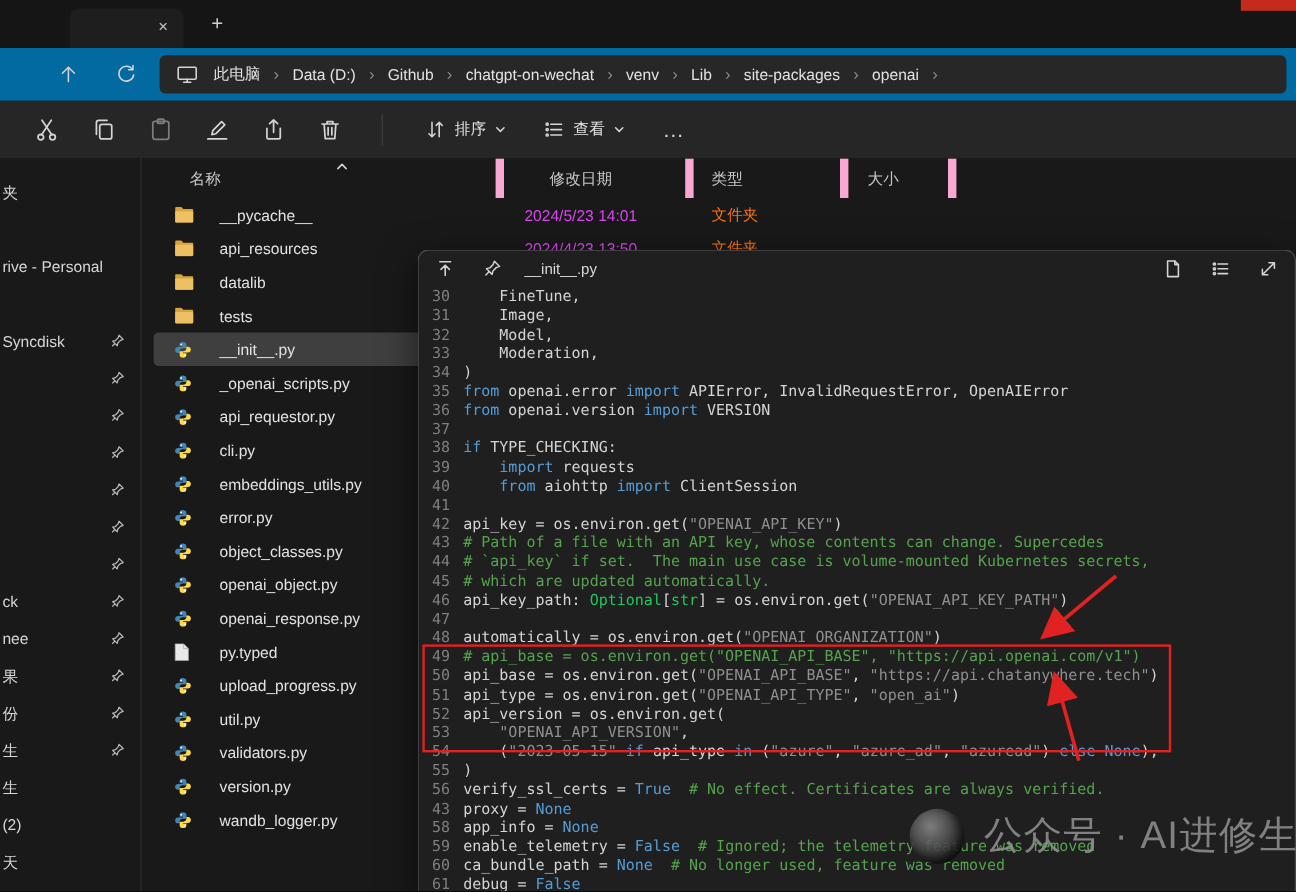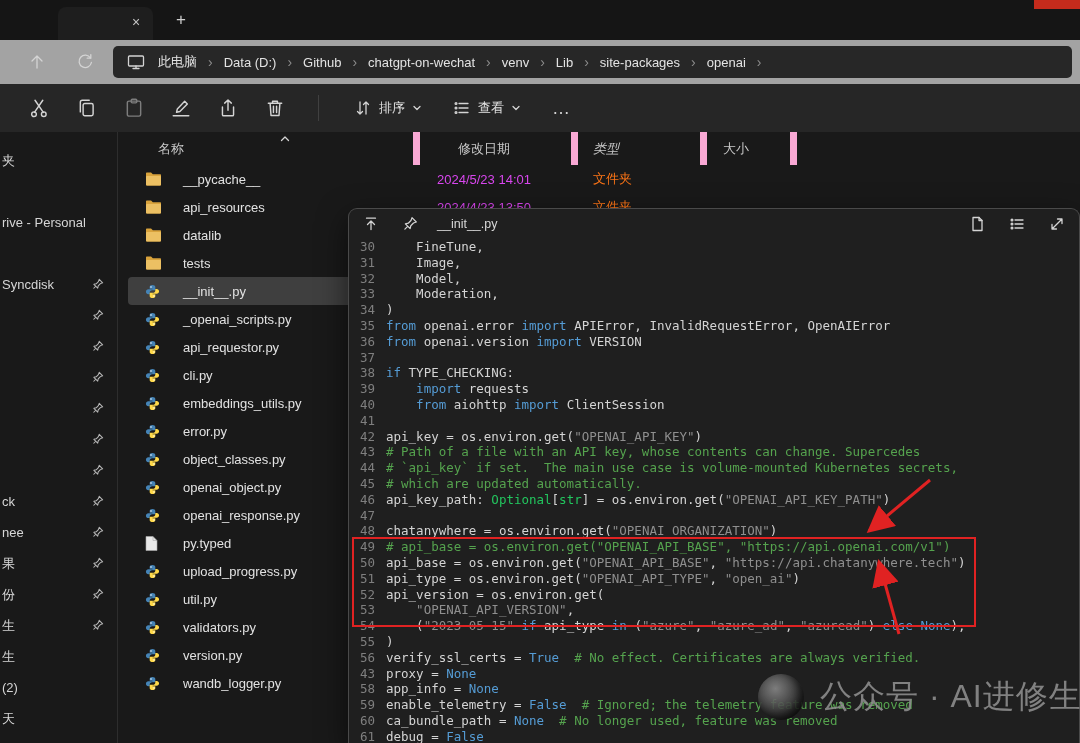--- a/index.html
+++ b/index.html
@@ -11,21 +11,21 @@
   
   .tabbar{position:absolute;top:0;left:0;right:0;height:40px;background:#151515;}
   .tab{position:absolute;left:58px;top:7px;width:95px;height:33px;background:#1e1e1e;border-radius:8px 8px 0 0;}
   .tab-close{position:absolute;right:8px;top:7px;width:18px;height:18px;color:#c4c4c4;font-size:14px;
     line-height:17px;text-align:center;border-radius:4px;cursor:default;}
   .newtab{position:absolute;left:170px;top:9px;width:22px;height:22px;color:#cfcfcf;font-size:17px;
     line-height:22px;text-align:center;border-radius:4px;}
   .close-sliver{position:absolute;right:0;top:0;width:46px;height:9px;background:#c42b1c;}
 
   
-  .navbar{position:absolute;top:40px;left:0;right:0;height:44px;background:#a3a3a3;display:flex;align-items:center;}
+  .navbar{position:absolute;top:40px;left:0;right:0;height:44px;background:#0369a1;display:flex;align-items:center;padding-left:20px;}
   .nav-btn{width:36px;height:32px;display:flex;align-items:center;justify-content:center;border-radius:4px;}
   .nav-btn.up{margin-left:19px;} .nav-btn.refresh{margin-left:12px;}
   .addressbar{flex:1;height:32px;margin:0 8px 0 10px;background:#272727;border-radius:5px;
     display:flex;align-items:center;padding:0 10px;overflow:hidden;}
   .addr-icon{margin:0 8px 0 4px;display:flex;}
   .crumb{font-size:13px;color:#e3e3e3;padding:0 5px;white-space:nowrap;}
   .crumb-sep{font-size:14px;color:#8c8c8c;padding:0 6px;}
 
   
   .toolbar{position:absolute;top:84px;left:0;right:0;height:48px;background:#262626;
@@ -41,21 +41,21 @@
   .content{position:absolute;top:132px;left:0;right:0;bottom:0;background:#191919;display:flex;}
   .sidebar{width:118px;border-right:1px solid #2d2d2d;padding-top:13px;box-sizing:border-box;flex:none;}
   .side-item{height:31px;display:flex;align-items:center;position:relative;font-size:13px;color:#d6d6d6;
     padding-left:2px;white-space:nowrap;overflow:hidden;}
   .side-pin{position:absolute;right:13px;top:9px;width:12px;height:12px;}
 
   .file-area{flex:1;position:relative;padding-left:10px;box-sizing:border-box;overflow:hidden;}
   .headers{display:grid;grid-template-columns:292px 158px 129px 90px;height:33px;align-items:stretch;
     font-size:13px;color:#c9c9c9;position:relative;}
   .hcell{display:flex;align-items:center;border-right:7px solid #f9a8d4;box-sizing:border-box;}
-  .hcell-0{padding-left:30px;} .hcell-1{padding-left:38px;} .hcell-2{padding-left:15px;font-style:italic;} .hcell-3{padding-left:16px;}
+  .hcell-0{padding-left:30px;} .hcell-1{padding-left:38px;} .hcell-2{padding-left:15px;} .hcell-3{padding-left:16px;}
   .sort-caret{position:absolute;left:152px;top:3px;}
   .file-row{display:grid;grid-template-columns:292px 158px 129px 90px;height:28px;align-items:center;
     font-size:13px;color:#e2e2e2;border-radius:4px;}
   .file-row.selected{background:#3f3f3f;}
   .name-cell{display:flex;align-items:center;gap:21px;padding-left:17px;overflow:hidden;white-space:nowrap;}
   .file-icon{width:17px;display:flex;flex:none;}
   .date-cell{padding-left:17px;color:#d946ef;white-space:nowrap;}
   .kind-cell{padding-left:15px;color:#f97316;}
   .size-cell{padding-left:16px;}
 
@@ -690,21 +690,21 @@
         <div class="code-line"><span class="ln">38</span><span class="tok-k">if</span><span class="tok-p"> TYPE_CHECKING:</span></div>
         <div class="code-line"><span class="ln">39</span><span class="tok-p">    </span><span class="tok-k">import</span><span class="tok-p"> requests</span></div>
         <div class="code-line"><span class="ln">40</span><span class="tok-p">    </span><span class="tok-k">from</span><span class="tok-p"> aiohttp </span><span class="tok-k">import</span><span class="tok-p"> ClientSession</span></div>
         <div class="code-line"><span class="ln">41</span></div>
         <div class="code-line"><span class="ln">42</span><span class="tok-p">api_key = os.environ.get(</span><span class="tok-s">"OPENAI_API_KEY"</span><span class="tok-p">)</span></div>
         <div class="code-line"><span class="ln">43</span><span class="tok-c"># Path of a file with an API key, whose contents can change. Supercedes</span></div>
         <div class="code-line"><span class="ln">44</span><span class="tok-c"># `api_key` if set.  The main use case is volume-mounted Kubernetes secrets,</span></div>
         <div class="code-line"><span class="ln">45</span><span class="tok-c"># which are updated automatically.</span></div>
         <div class="code-line"><span class="ln">46</span><span class="tok-p">api_key_path: </span><span class="tok-t">Optional</span><span class="tok-p">[</span><span class="tok-t">str</span><span class="tok-p">] = os.environ.get(</span><span class="tok-s">"OPENAI_API_KEY_PATH"</span><span class="tok-p">)</span></div>
         <div class="code-line"><span class="ln">47</span></div>
-        <div class="code-line"><span class="ln">48</span><span class="tok-p">chatanywhere = os.environ.get(</span><span class="tok-s">"OPENAI_ORGANIZATION"</span><span class="tok-p">)</span></div>
+        <div class="code-line"><span class="ln">48</span><span class="tok-p">automatically = os.environ.get(</span><span class="tok-s">"OPENAI_ORGANIZATION"</span><span class="tok-p">)</span></div>
         <div class="code-line"><span class="ln">49</span><span class="tok-c"># api_base = os.environ.get("OPENAI_API_BASE", "https://api.openai.com/v1")</span></div>
         <div class="code-line"><span class="ln">50</span><span class="tok-p">api_base = os.environ.get(</span><span class="tok-s">"OPENAI_API_BASE"</span><span class="tok-p">, </span><span class="tok-s">"https://api.chatanywhere.tech"</span><span class="tok-p">)</span></div>
         <div class="code-line"><span class="ln">51</span><span class="tok-p">api_type = os.environ.get(</span><span class="tok-s">"OPENAI_API_TYPE"</span><span class="tok-p">, </span><span class="tok-s">"open_ai"</span><span class="tok-p">)</span></div>
         <div class="code-line"><span class="ln">52</span><span class="tok-p">api_version = os.environ.get(</span></div>
         <div class="code-line"><span class="ln">53</span><span class="tok-p">    </span><span class="tok-s">"OPENAI_API_VERSION"</span><span class="tok-p">,</span></div>
         <div class="code-line"><span class="ln">54</span><span class="tok-p">    (</span><span class="tok-s">"2023-05-15"</span><span class="tok-p"> </span><span class="tok-k">if</span><span class="tok-p"> api_type </span><span class="tok-k">in</span><span class="tok-p"> (</span><span class="tok-s">"azure"</span><span class="tok-p">, </span><span class="tok-s">"azure_ad"</span><span class="tok-p">, </span><span class="tok-s">"azuread"</span><span class="tok-p">) </span><span class="tok-k">else</span><span class="tok-p"> </span><span class="tok-k">None</span><span class="tok-p">),</span></div>
         <div class="code-line"><span class="ln">55</span><span class="tok-p">)</span></div>
         <div class="code-line"><span class="ln">56</span><span class="tok-p">verify_ssl_certs = </span><span class="tok-k">True</span><span class="tok-p">  </span><span class="tok-c"># No effect. Certificates are always verified.</span></div>
         <div class="code-line"><span class="ln">43</span><span class="tok-p">proxy = </span><span class="tok-k">None</span></div>
         <div class="code-line"><span class="ln">58</span><span class="tok-p">app_info = </span><span class="tok-k">None</span></div>

